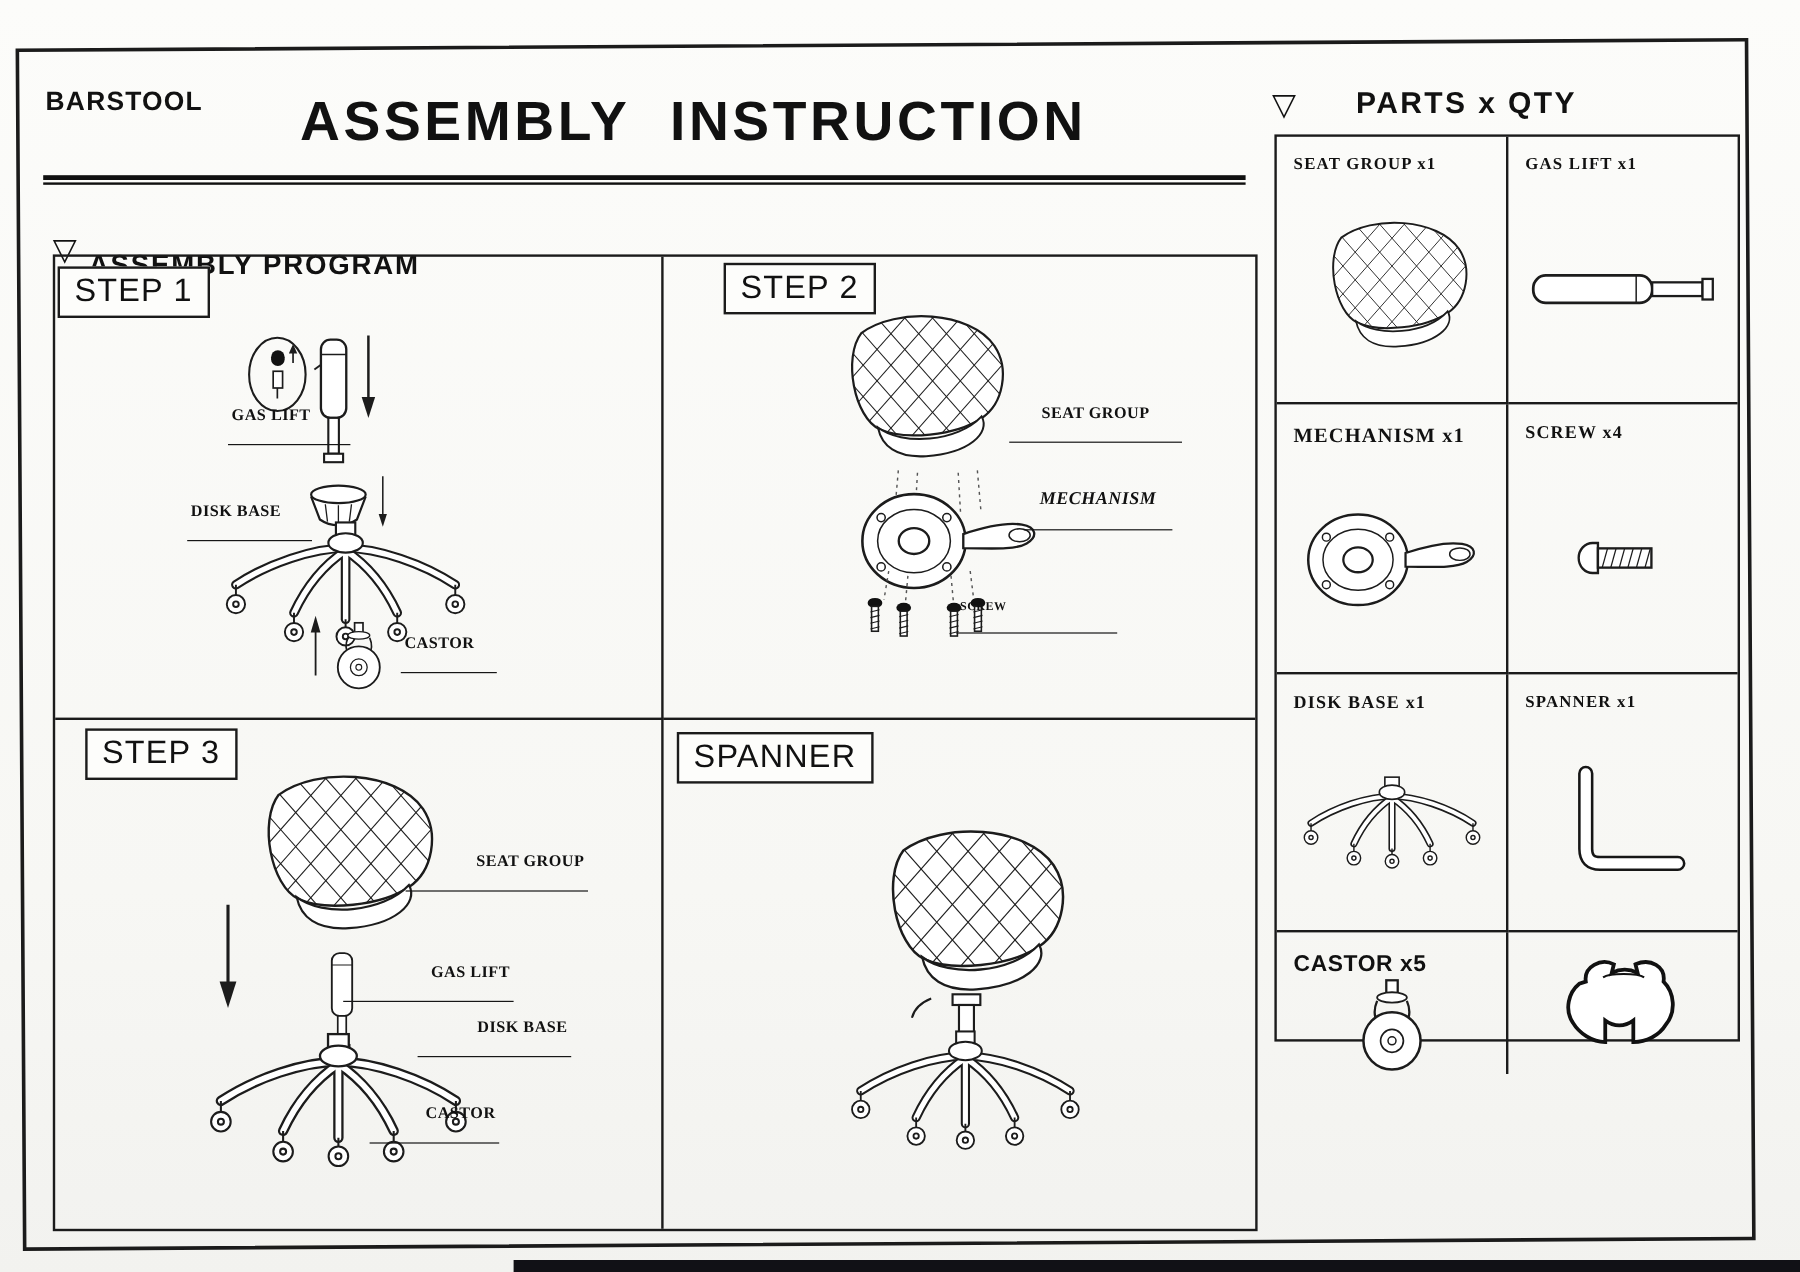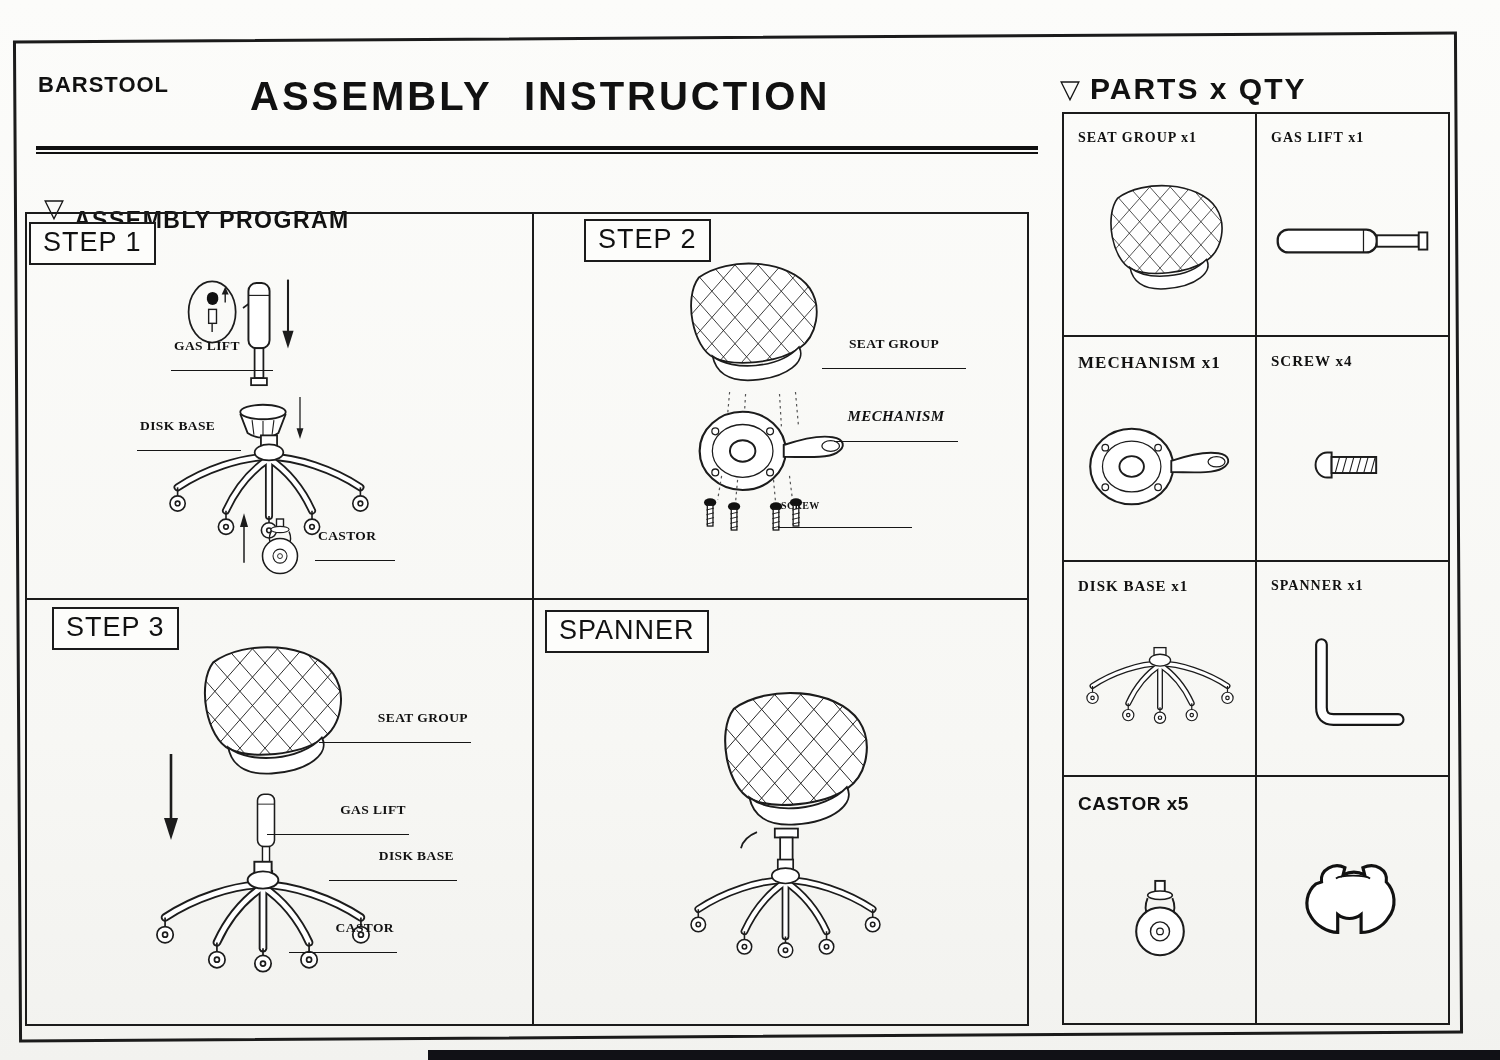--- a/index.html
+++ b/index.html
@@ -12,52 +12,52 @@
     overflow:hidden;
   }
   #sheet { position:absolute; inset:0; background:linear-gradient(180deg,#fcfcfa 0%,#f7f7f4 70%,#f2f2ef 100%); }
   .border-frame {
     position:absolute; left:16px; top:36px; right:40px; bottom:22px;
     border:3px solid #1b1b1b; transform:rotate(-0.35deg);
   }
   .brand { position:absolute; left:38px; top:72px; font-size:22px; font-weight:bold; letter-spacing:1px; }
   .page-title {
     position:absolute; left:250px; top:74px; width:580px; text-align:center;
-    font-size:40px; font-weight:bold; letter-spacing:3px; word-spacing:18px; white-space:nowrap;
+    font-size:46px; font-weight:bold; letter-spacing:3px; word-spacing:18px; white-space:nowrap;
   }
   .title-rule { position:absolute; left:36px; top:146px; width:1002px; height:8px;
     border-top:4px solid #101010; border-bottom:2px solid #101010; }
   .section-head { position:absolute; display:flex; align-items:center; gap:10px; white-space:nowrap; }
   .section-head .tri { font-size:26px; line-height:1; font-weight:normal; }
   .program-head { left:44px; top:182px; }
   .program-head .lbl { font-size:23px; font-weight:bold; letter-spacing:1.5px;margin-top:25px; }
   .parts-head { left:1060px; top:72px; }
-  .parts-head .lbl { font-size:30px; font-weight:bold; letter-spacing:2px; }
+  .parts-head .lbl { font-size:25px; font-weight:bold; letter-spacing:2px;margin-left:40px; }
 
   .steps-grid {
-    position:absolute; left:25px; top:212px; width:1004px; height:814px;
+    position:absolute; left:44px; top:212px; width:1004px; height:814px;
     border:2.6px solid #1b1b1b; display:grid;
     grid-template-columns:507px 1fr; grid-template-rows:386px 1fr;
   }
   .panel { position:relative; }
   .panel.br { border-right:2.4px solid #1b1b1b; }
   .panel.bb { border-bottom:2.4px solid #1b1b1b; }
   .step-tag {
     position:absolute; border:2.2px solid #1b1b1b; background:#fdfdfb;
     font-size:27px; padding:3px 12px 5px; letter-spacing:1px; z-index:2; white-space:nowrap;
   }
   .panel-art { position:absolute; inset:0; width:100%; height:100%; }
   .p-label {
     position:absolute; font-family:"Liberation Serif", serif; font-weight:bold;
     font-size:13.5px; letter-spacing:0.4px; white-space:nowrap;
     border-bottom:1.7px solid #161616; padding:0 3px 16px; z-index:2;
   }
 
   .parts-grid {
-    position:absolute; left:1062px; top:112px; width:388px; height:913px;
+    position:absolute; left:1062px; top:112px; width:388px; height:756px;
     border:2.6px solid #1b1b1b; display:grid;
     grid-template-columns:193px 1fr; grid-template-rows:223px 225px 215px 1fr;
   }
   .pc { position:relative; display:flex; flex-direction:column; }
   .pc.br { border-right:2px solid #1b1b1b; }
   .pc.bb { border-bottom:2px solid #1b1b1b; }
   .part-label {
     font-family:"Liberation Serif", serif; font-weight:bold; font-size:14px;
     letter-spacing:1px; padding:16px 6px 0 14px; white-space:nowrap;
   }

